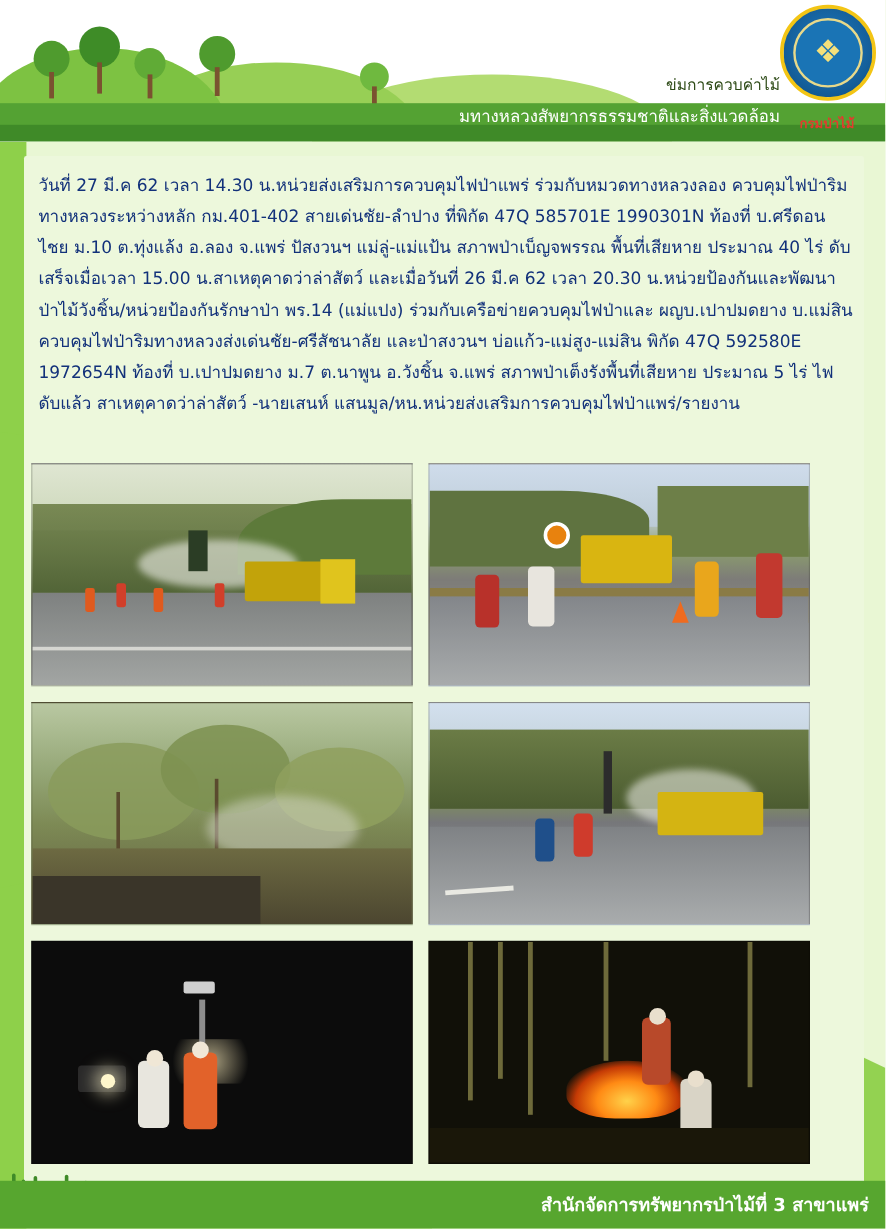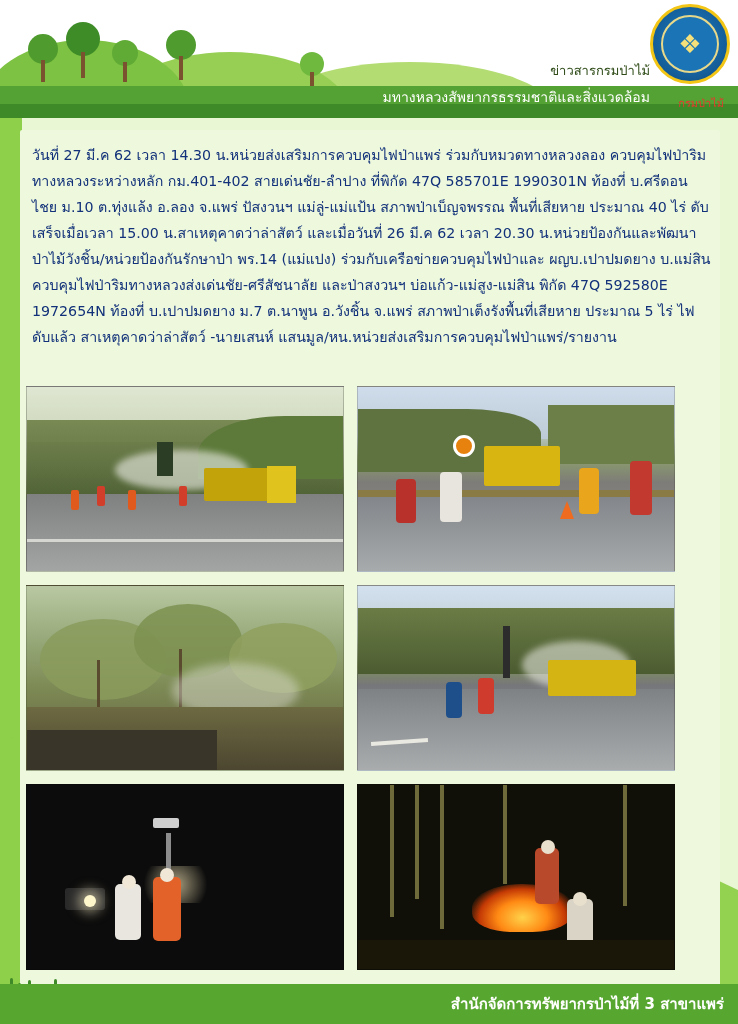--- a/index.html
+++ b/index.html
@@ -125,25 +125,25 @@
     position: absolute;
     left: 50%;
     top: 50%;
     transform: translate(-50%, -50%);
     font-size: 26px;
     color: #f5e07a;
     line-height: 1;
   }
   .logo-label {
     position: absolute;
-    right: 14px;
+    right: 26px;
     bottom: 6px;
     font-size: 11px;
     color: #e23b2e;
-    font-weight: normal;
+    font-weight: bold;
     white-space: nowrap;
   }
 
   
   .bg-left-strip {
     position: absolute;
     left: 0; top: 118px;
     width: 22px; height: 906px;
     background: #8ed04a;
   }
@@ -338,21 +338,21 @@
       <div class="trunk" style="left:13px; top:26px; height:24px;"></div>
     </div>
     <div class="tree" style="left:300px; top:52px;">
       <div class="crown" style="left:0; top:0; width:24px; height:24px; background:#6fb93f;"></div>
       <div class="trunk" style="left:10px; top:20px; height:18px;"></div>
     </div>
 
     <div class="header-green-bar"></div>
     <div class="header-green-bar2"></div>
 
-    <div class="header-text-1">ข่าวสารกรมป่าไม้</div>
+    <div class="header-text-1">ข่มการควบค่าไม้</div>
     <div class="header-text-2">มทางหลวงสัพยากรธรรมชาติและสิ่งแวดล้อม</div>
 
     <div class="logo">
       <div class="logo-inner">
         <span class="logo-emblem">❖</span>
       </div>
     </div>
     <div class="logo-label">กรมป่าไม้</div>
   </div>
 

